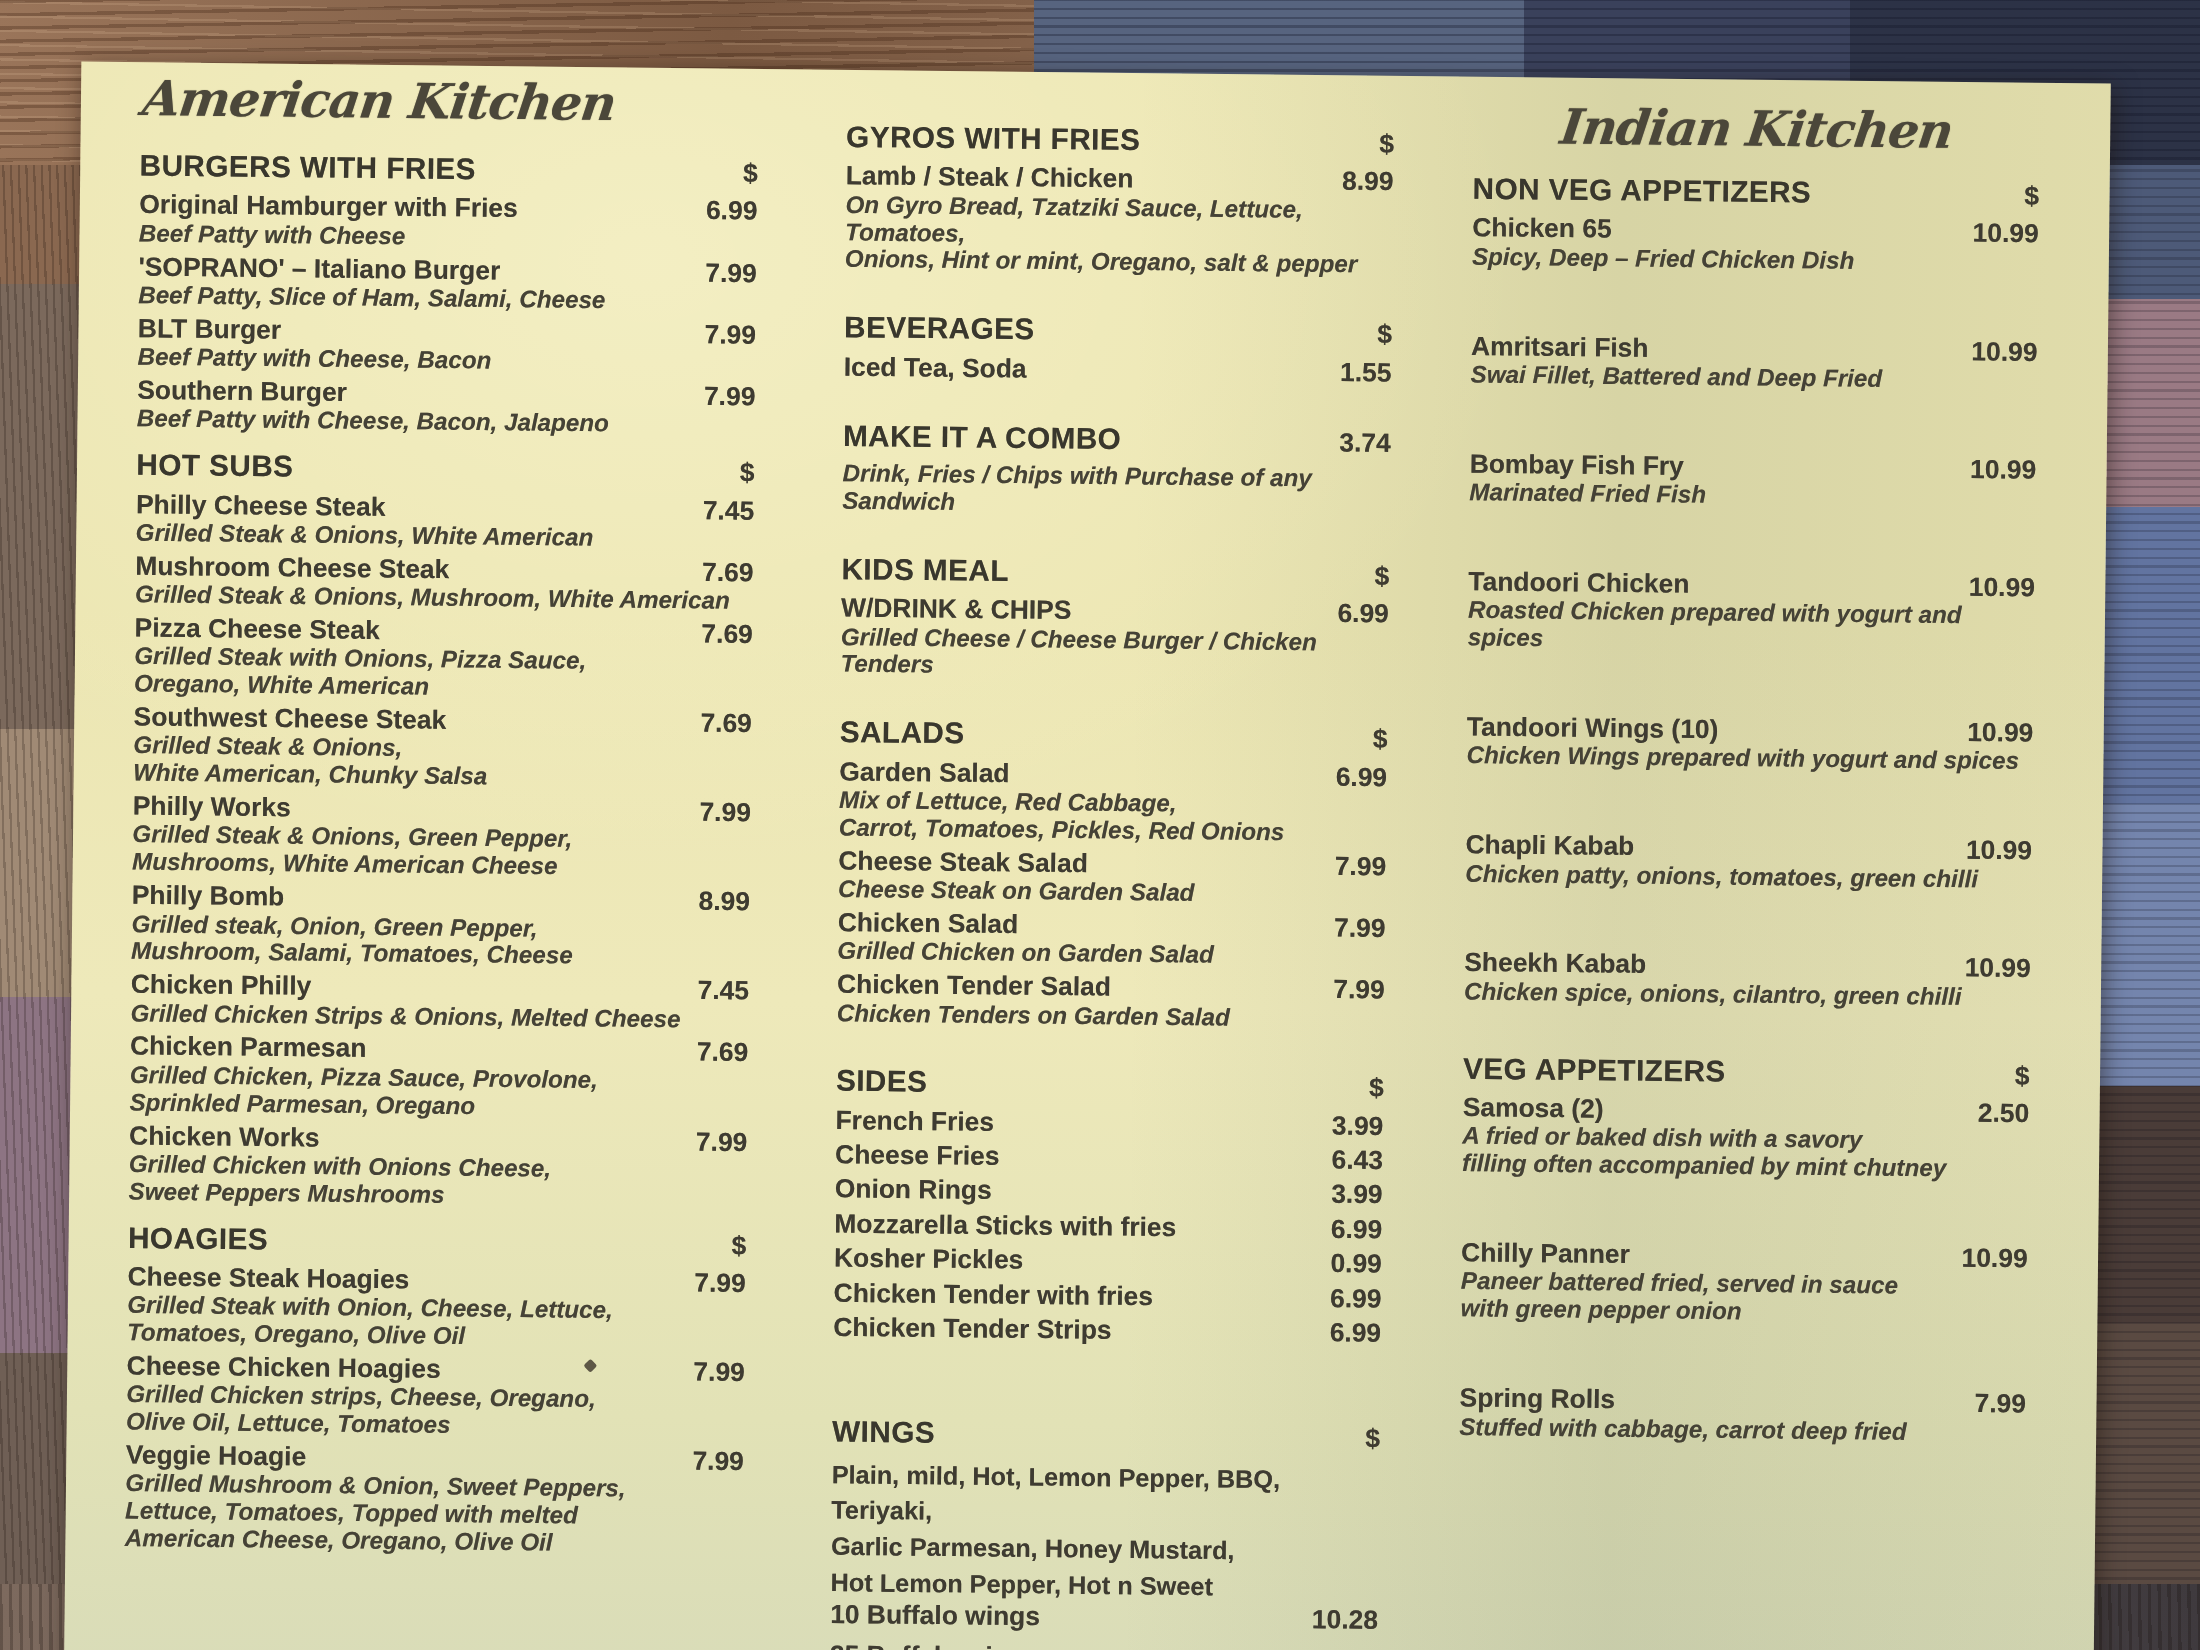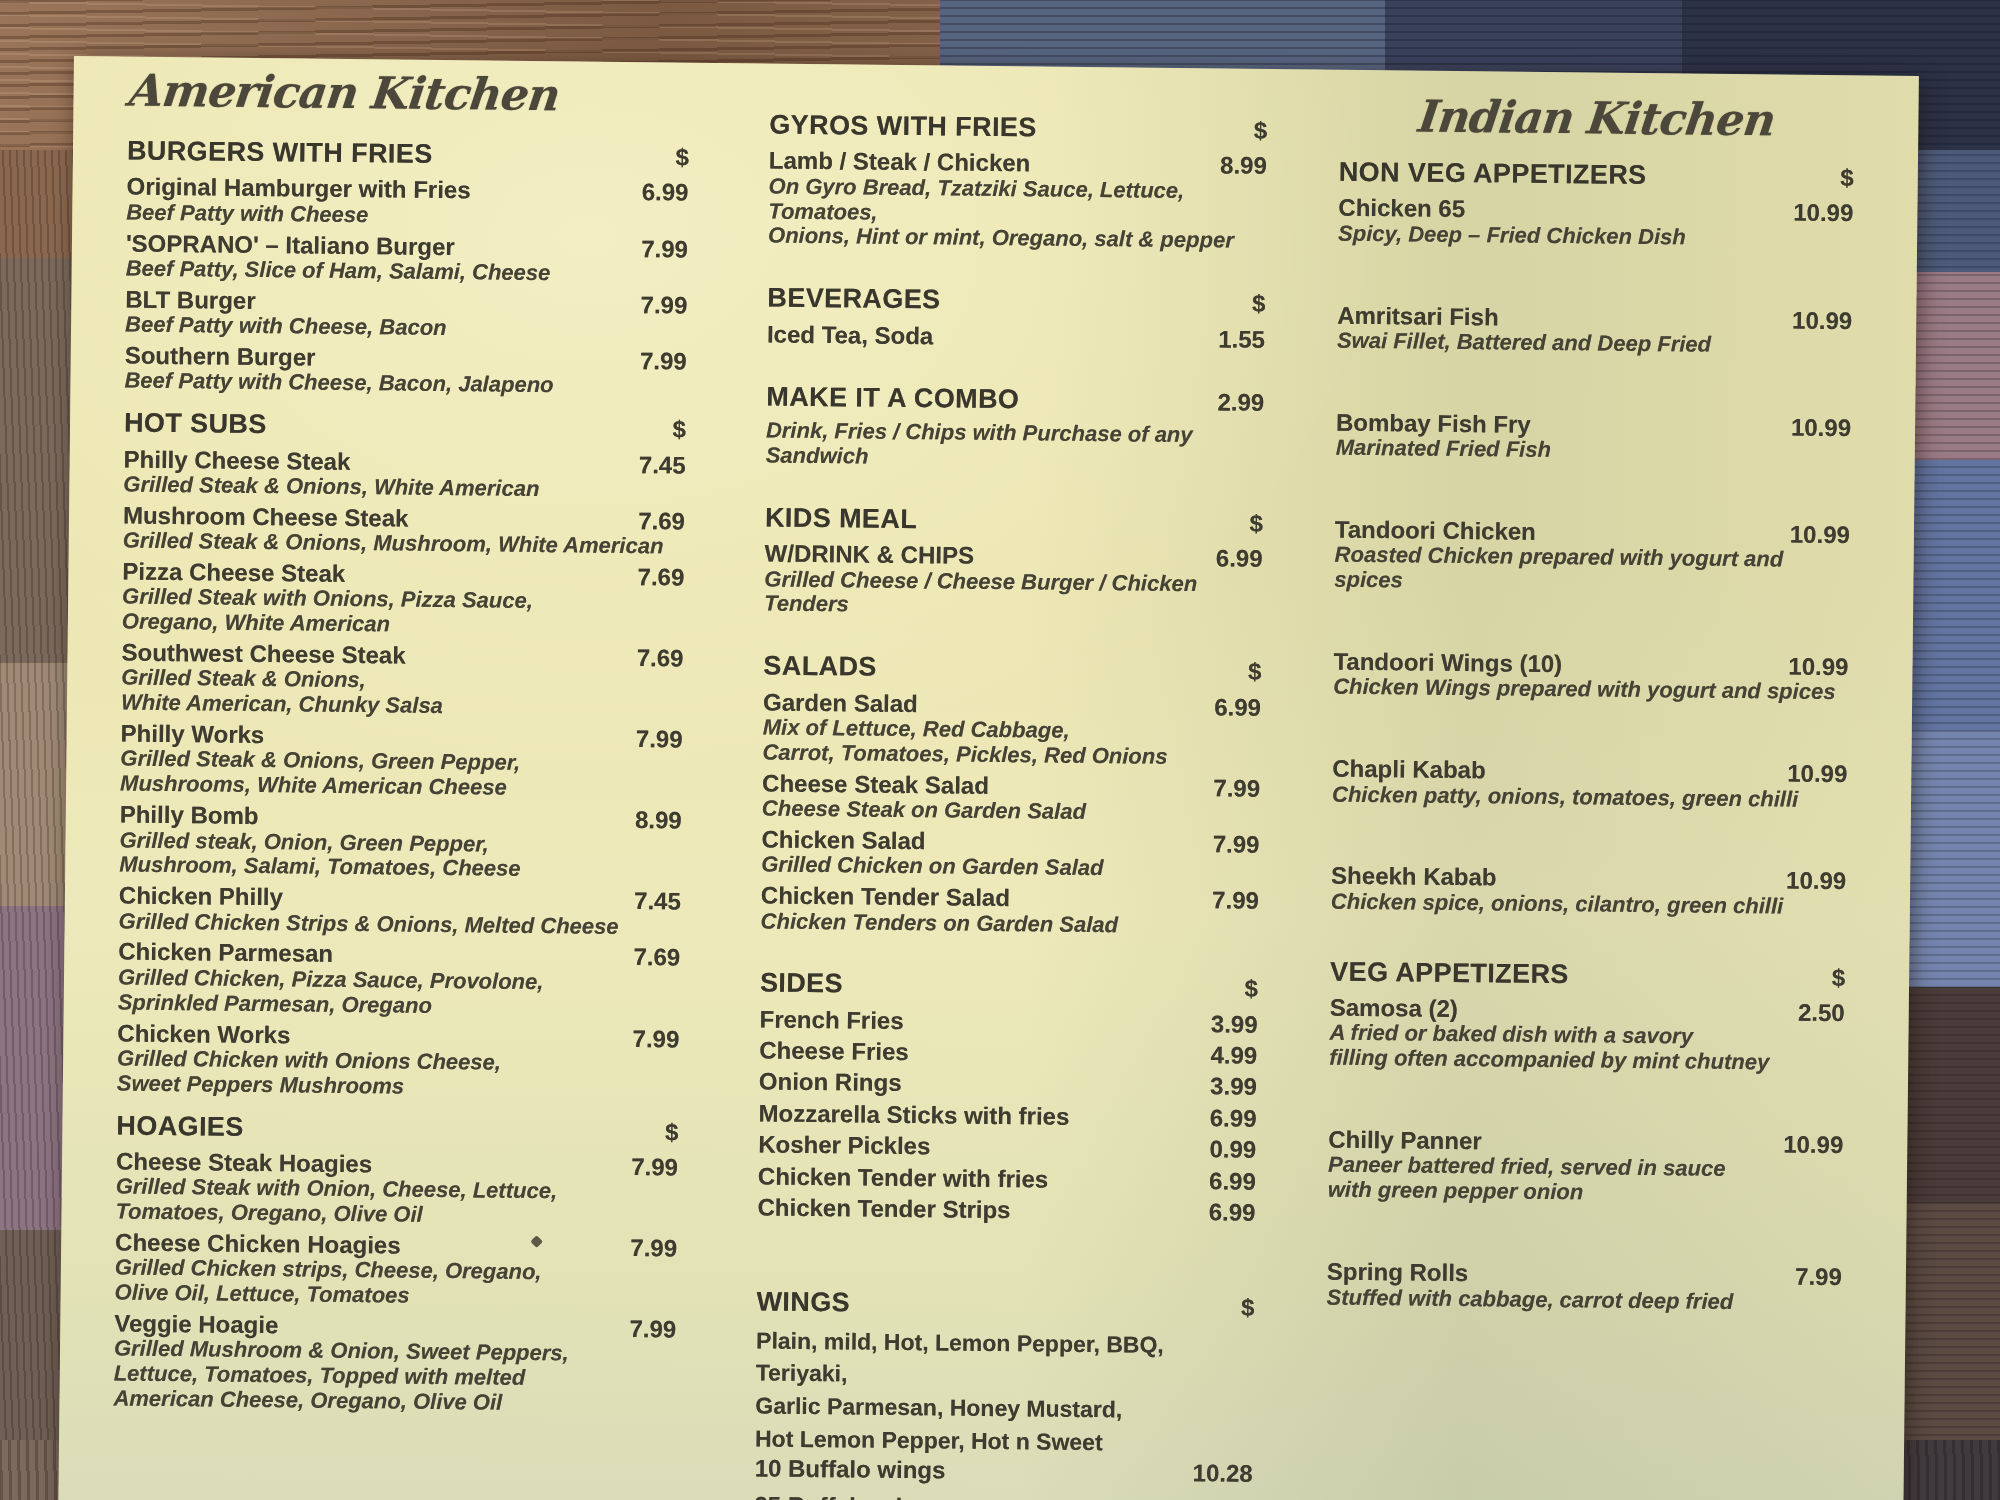--- a/index.html
+++ b/index.html
@@ -245,21 +245,21 @@
         <div class="item">
           <div class="row">
             <span class="item-name">Iced Tea, Soda</span>
             <span class="price">1.55</span>
           </div>
         </div>
       </section>
       <section class="sec sec-make-it-a-combo">
         <div class="row sec-head">
           <span class="sec-title">MAKE IT A COMBO</span>
-          <span class="price">2.99</span>
+          <span class="price">3.74</span>
         </div>
         <div class="desc">Drink, Fries / Chips with Purchase of any Sandwich</div>
       </section>
       <section class="sec sec-kids-meal">
         <div class="row sec-head">
           <span class="sec-title">KIDS MEAL</span>
           <span class="price">$</span>
         </div>
         <div class="item">
           <div class="row">
@@ -311,21 +311,21 @@
         </div>
         <div class="item">
           <div class="row">
             <span class="item-name">French Fries</span>
             <span class="price">3.99</span>
           </div>
         </div>
         <div class="item">
           <div class="row">
             <span class="item-name">Cheese Fries</span>
-            <span class="price">4.99</span>
+            <span class="price">6.43</span>
           </div>
         </div>
         <div class="item">
           <div class="row">
             <span class="item-name">Onion Rings</span>
             <span class="price">3.99</span>
           </div>
         </div>
         <div class="item">
           <div class="row">

